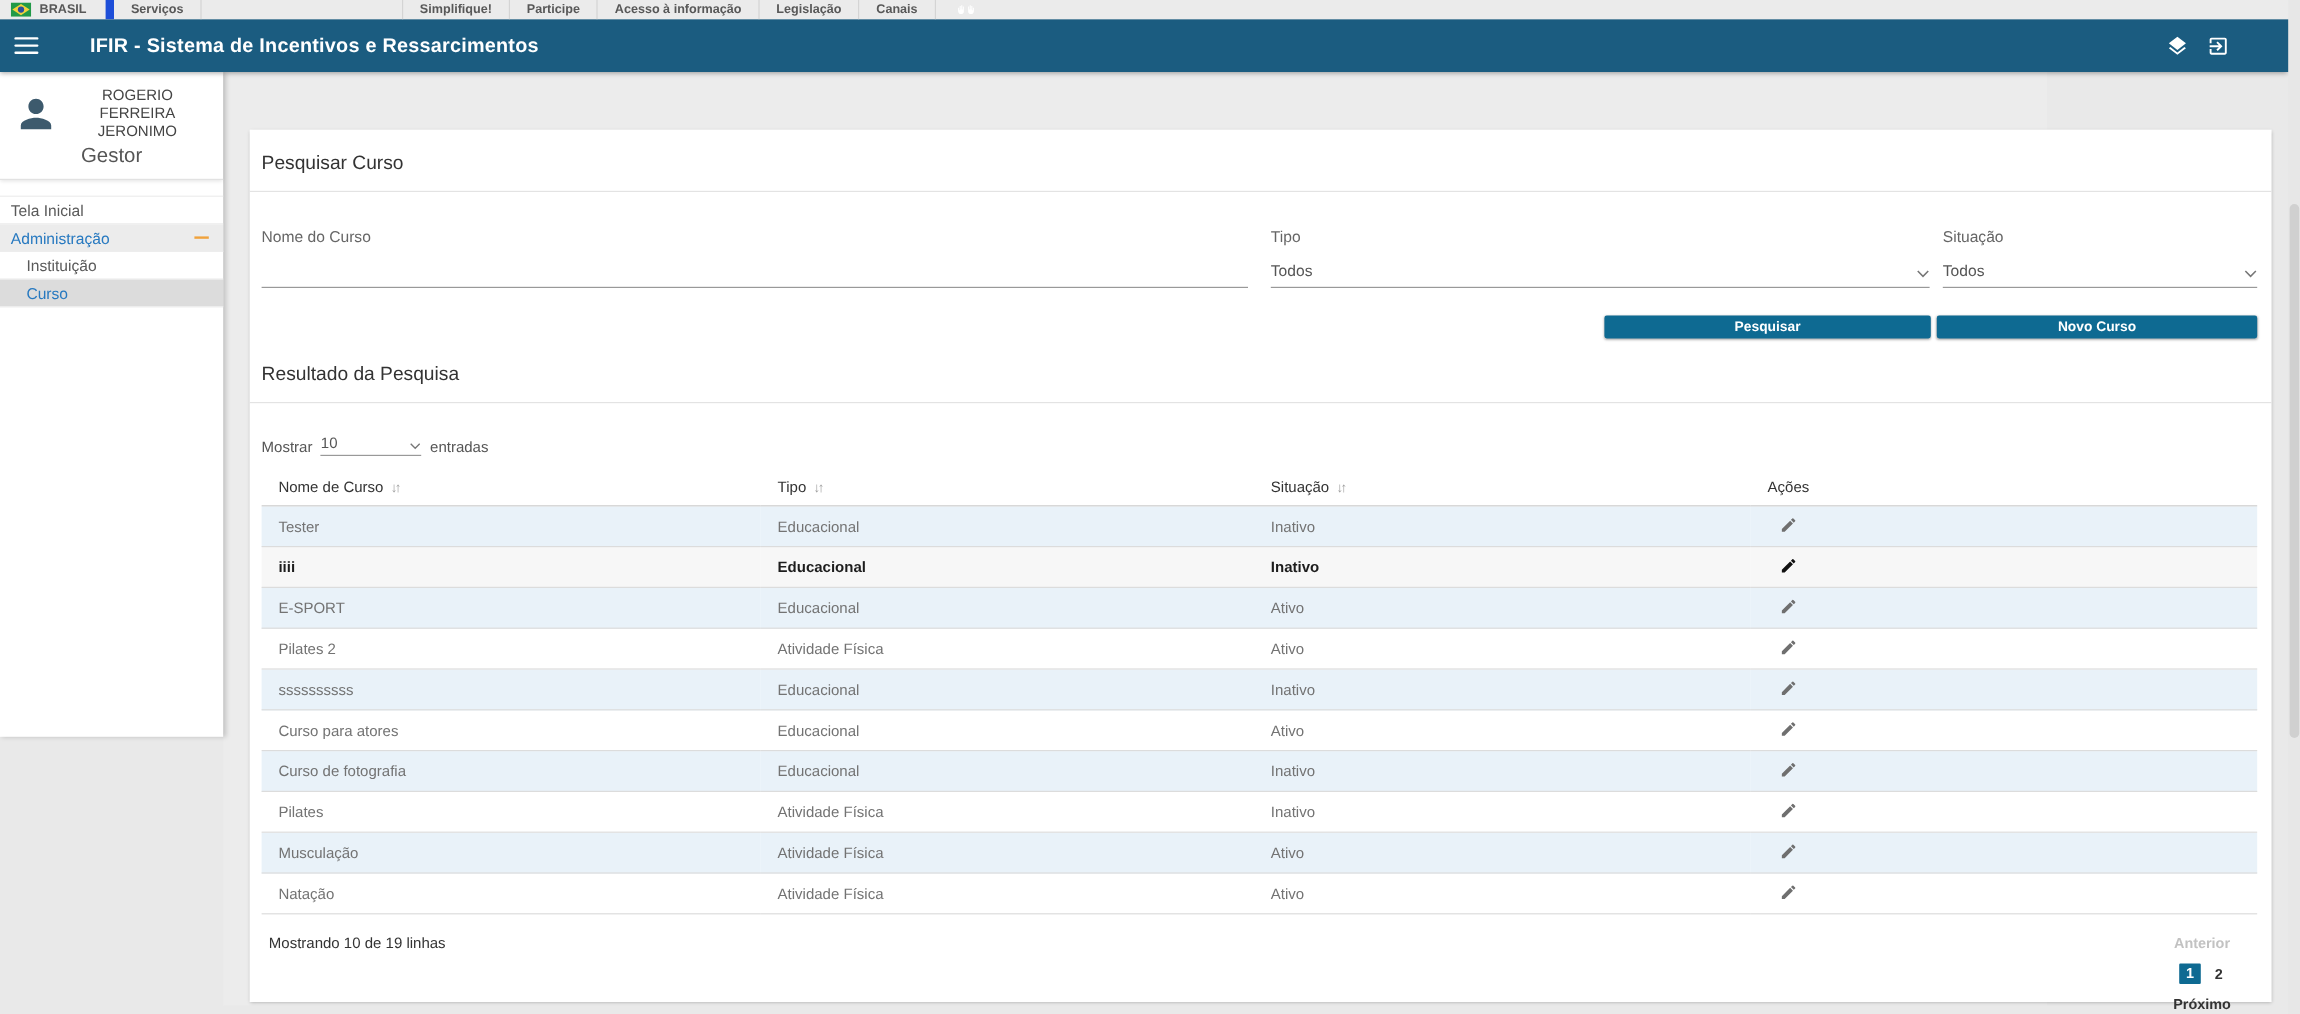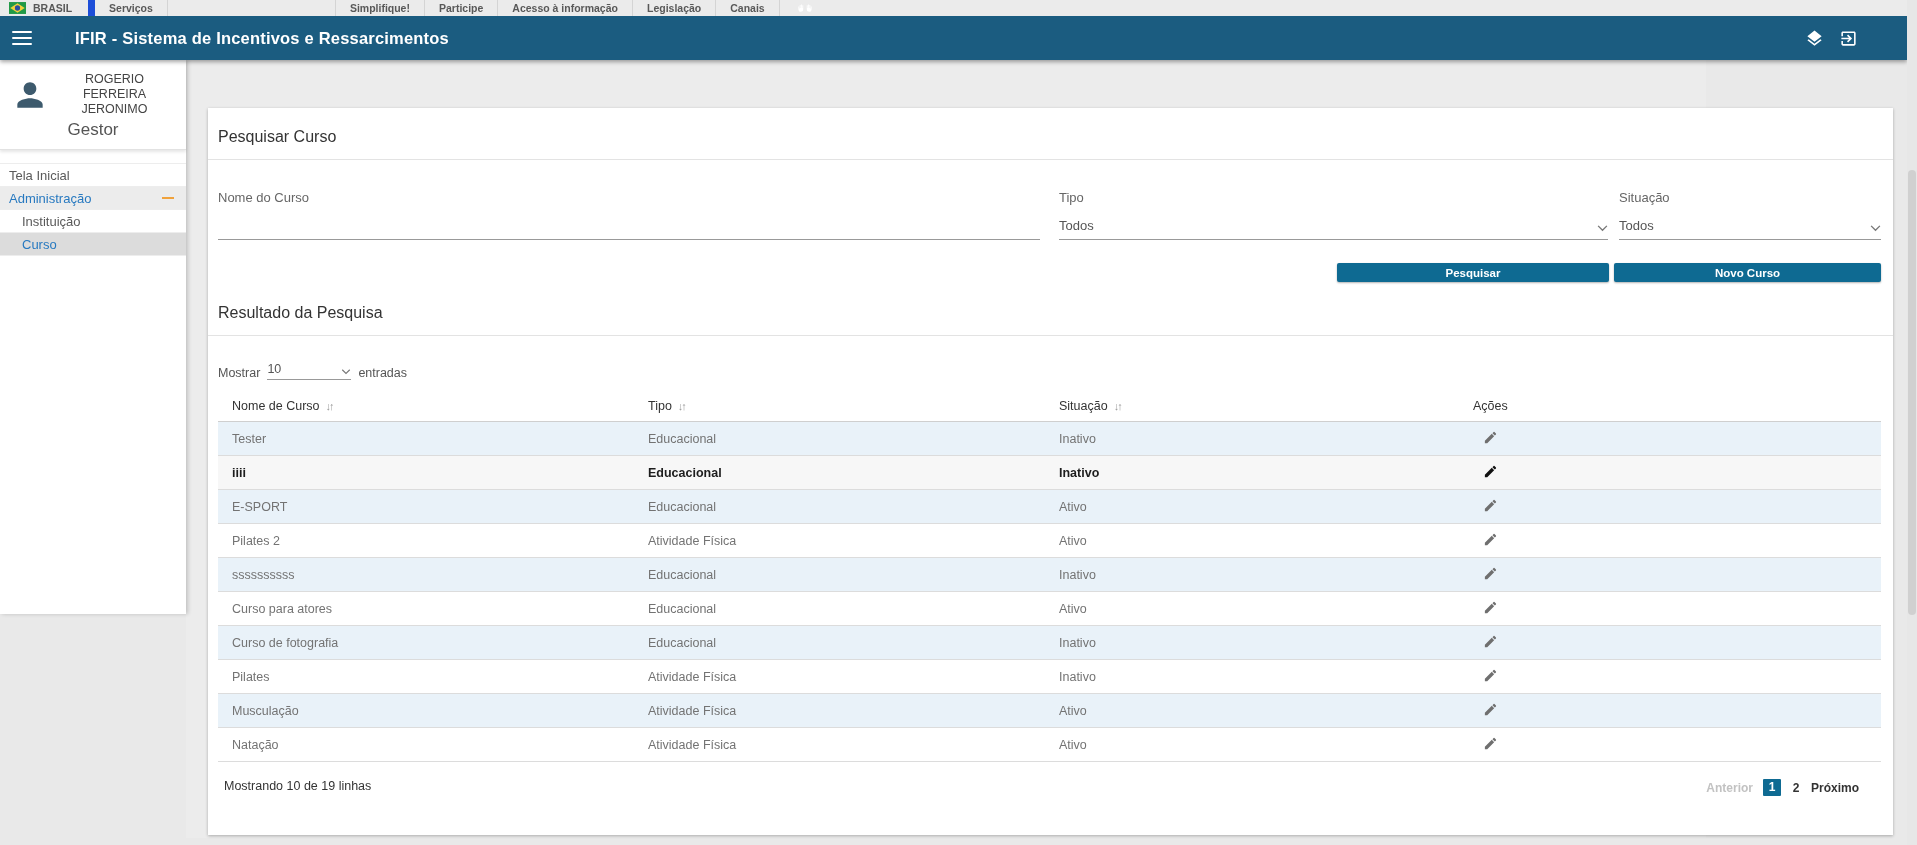--- a/index.html
+++ b/index.html
@@ -82,21 +82,21 @@
   td.action { padding-left:24px; }
   tr.stripe { background:#e9f2f9; }
   tr.hovered { background:#f7f7f7; }
   tr.hovered td { font-weight:bold; color:#1d1d1d; }
   .edit-btn { background:none; border:none; padding:0; cursor:pointer; line-height:0; }
   .edit-btn svg { fill:#6f6f6f; }
   tr.hovered .edit-btn svg { fill:#111; }
 
   .table-footer { margin:0 12px 0 10px; padding:17px 6px 0 6px; display:flex; justify-content:space-between; align-items:flex-start; }
   .foot-info { font-size:12.5px; color:#333; }
-  .pagination { display:flex; align-items:center; gap:10px; margin-right:16px; font-size:12px; }
+  .pagination { display:flex; align-items:center; gap:10px; margin-right:16px; font-size:12px;flex-direction:column; }
   .pg-prev { color:#c2c2c2; font-weight:bold; cursor:default; }
   .pg-page { color:#333; font-weight:bold; cursor:pointer; min-width:10px; text-align:center; }
   .pg-page.active { background:#0e6a92; color:#fff; width:18px; height:17px; line-height:17px; border-radius:1px; }
   .pg-next { color:#333; font-weight:bold; cursor:pointer; }
 
   
   .scrollbar { position:absolute; right:0; top:0; width:10px; height:845px; background:#e7e7e7; z-index:7; }
   .scroll-thumb { position:absolute; left:1px; top:170px; width:8px; height:445px; background:#d0d0d0; border-radius:4px; }
 </style>
 </head>

